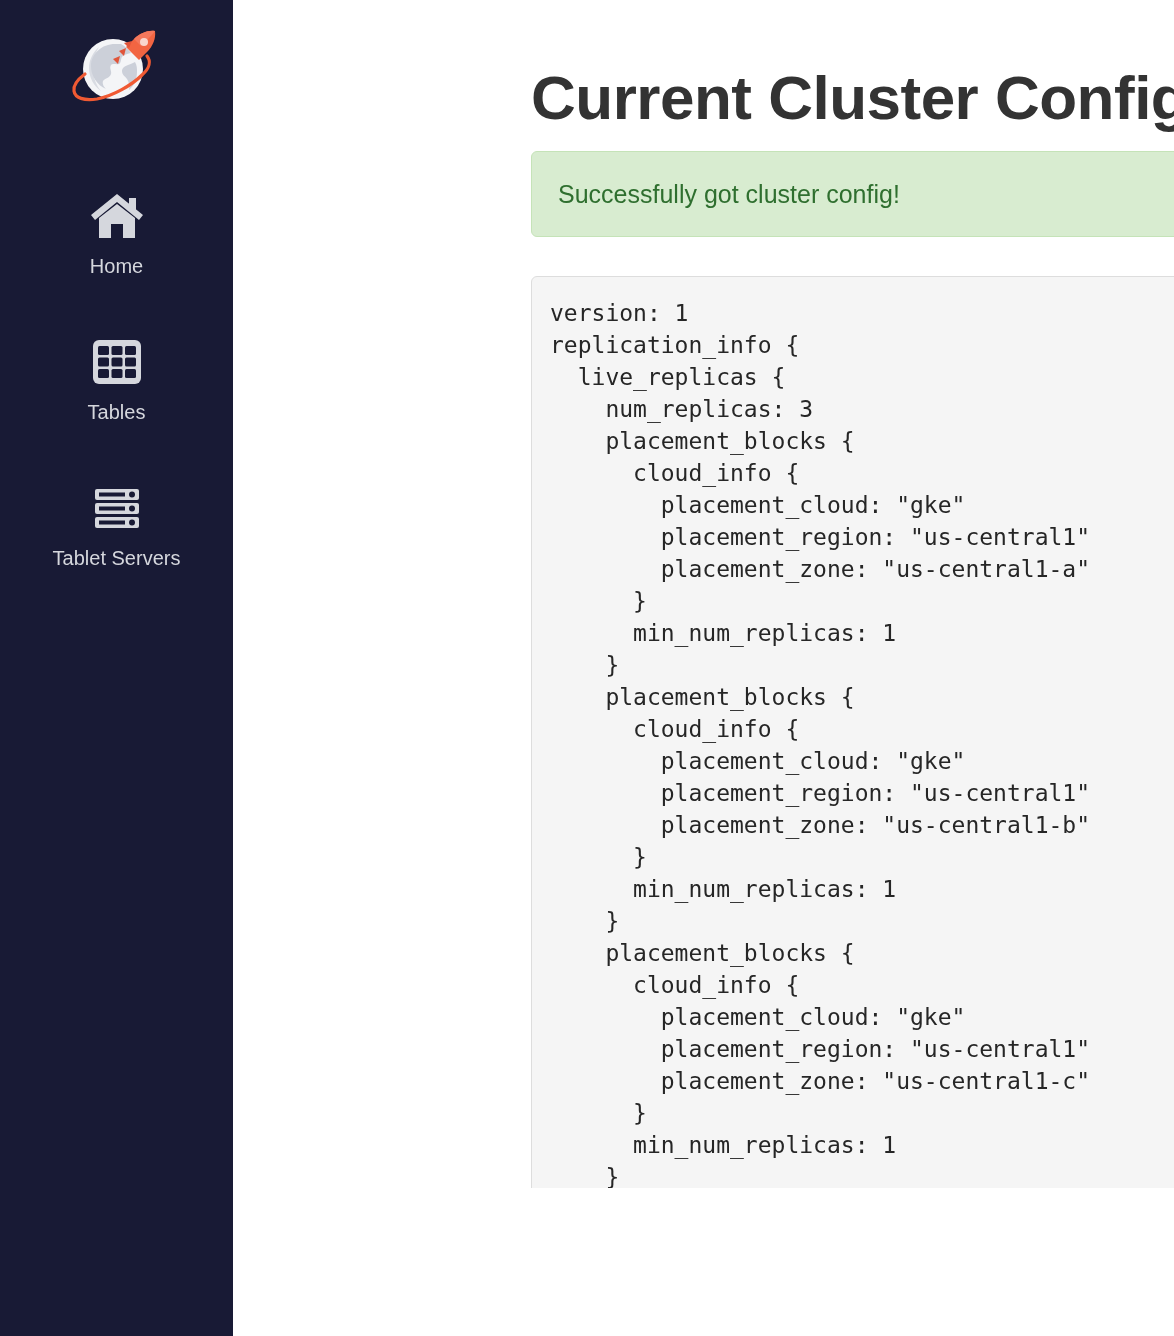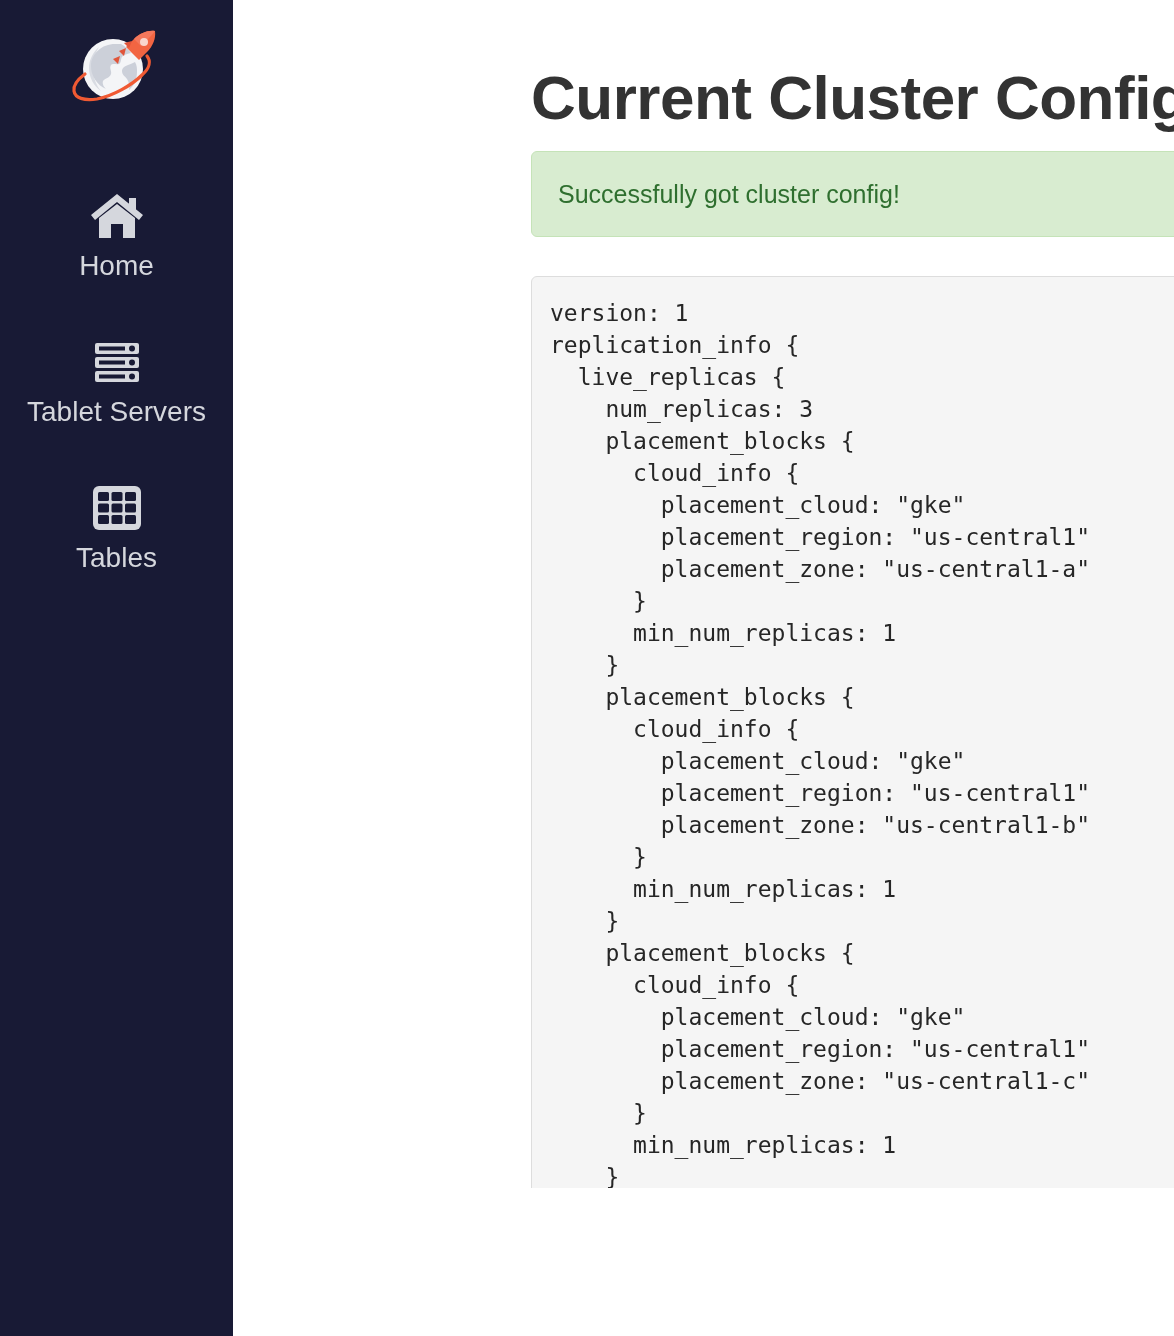--- a/index.html
+++ b/index.html
@@ -50,21 +50,21 @@
     cursor: pointer;
   }
   .nav-item .nav-icon {
     display: block;
     width: 56px;
     height: 52px;
     margin-bottom: 10px;
   }
   .nav-item .nav-label {
     color: #d5d7dd;
-    font-size: 28px;
+    font-size: 20px;
     line-height: 28px;
     font-family: "Liberation Sans", sans-serif;
     white-space: nowrap;
   }
 
   
   .main {
     flex: 1 1 auto;
     height: 1188px;
     background: #ffffff;
@@ -160,47 +160,47 @@
       <svg class="nav-icon" viewBox="0 0 56 52">
         <path d="M28 4 L2 25 L6 30 L28 12 L50 30 L54 25 Z" fill="#d5d7dd"></path>
         <path d="M10 28 L10 48 L22 48 L22 34 L34 34 L34 48 L46 48 L46 28 L28 14 Z" fill="#d5d7dd"></path>
         <rect x="40" y="8" width="7" height="13" fill="#d5d7dd"></rect>
       </svg>
       <span class="nav-label">Home</span>
     </a>
 
     <a class="nav-item">
       <svg class="nav-icon" viewBox="0 0 56 52">
-        <rect x="6" y="7" width="44" height="11" rx="2" fill="#d5d7dd"></rect>
-        <rect x="6" y="21" width="44" height="11" rx="2" fill="#d5d7dd"></rect>
-        <rect x="6" y="35" width="44" height="11" rx="2" fill="#d5d7dd"></rect>
-        <rect x="10" y="10.5" width="26" height="4" fill="#181a35"></rect>
-        <rect x="10" y="24.5" width="26" height="4" fill="#181a35"></rect>
-        <rect x="10" y="38.5" width="26" height="4" fill="#181a35"></rect>
-        <circle cx="43" cy="12.5" r="3" fill="#181a35"></circle>
-        <circle cx="43" cy="26.5" r="3" fill="#181a35"></circle>
-        <circle cx="43" cy="40.5" r="3" fill="#181a35"></circle>
-      </svg>
-      <span class="nav-label">Tablet Servers</span>
-    </a>
-
-    <a class="nav-item">
-      <svg class="nav-icon" viewBox="0 0 56 52">
         <rect x="4" y="4" width="48" height="44" rx="6" fill="#d5d7dd"></rect>
         <rect x="9" y="10" width="11" height="9" rx="1.5" fill="#181a35"></rect>
         <rect x="22.5" y="10" width="11" height="9" rx="1.5" fill="#181a35"></rect>
         <rect x="36" y="10" width="11" height="9" rx="1.5" fill="#181a35"></rect>
         <rect x="9" y="21.5" width="11" height="9" rx="1.5" fill="#181a35"></rect>
         <rect x="22.5" y="21.5" width="11" height="9" rx="1.5" fill="#181a35"></rect>
         <rect x="36" y="21.5" width="11" height="9" rx="1.5" fill="#181a35"></rect>
         <rect x="9" y="33" width="11" height="9" rx="1.5" fill="#181a35"></rect>
         <rect x="22.5" y="33" width="11" height="9" rx="1.5" fill="#181a35"></rect>
         <rect x="36" y="33" width="11" height="9" rx="1.5" fill="#181a35"></rect>
       </svg>
       <span class="nav-label">Tables</span>
+    </a>
+
+    <a class="nav-item">
+      <svg class="nav-icon" viewBox="0 0 56 52">
+        <rect x="6" y="7" width="44" height="11" rx="2" fill="#d5d7dd"></rect>
+        <rect x="6" y="21" width="44" height="11" rx="2" fill="#d5d7dd"></rect>
+        <rect x="6" y="35" width="44" height="11" rx="2" fill="#d5d7dd"></rect>
+        <rect x="10" y="10.5" width="26" height="4" fill="#181a35"></rect>
+        <rect x="10" y="24.5" width="26" height="4" fill="#181a35"></rect>
+        <rect x="10" y="38.5" width="26" height="4" fill="#181a35"></rect>
+        <circle cx="43" cy="12.5" r="3" fill="#181a35"></circle>
+        <circle cx="43" cy="26.5" r="3" fill="#181a35"></circle>
+        <circle cx="43" cy="40.5" r="3" fill="#181a35"></circle>
+      </svg>
+      <span class="nav-label">Tablet Servers</span>
     </a>
 
 
   </nav>
 
   <main class="main">
 
     <h1 class="page-title">Current Cluster Config</h1>
 
     <div class="alert-success">

